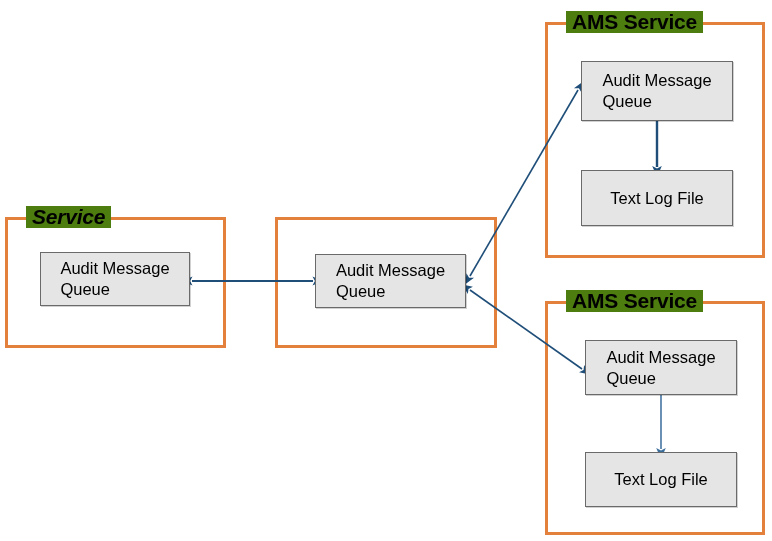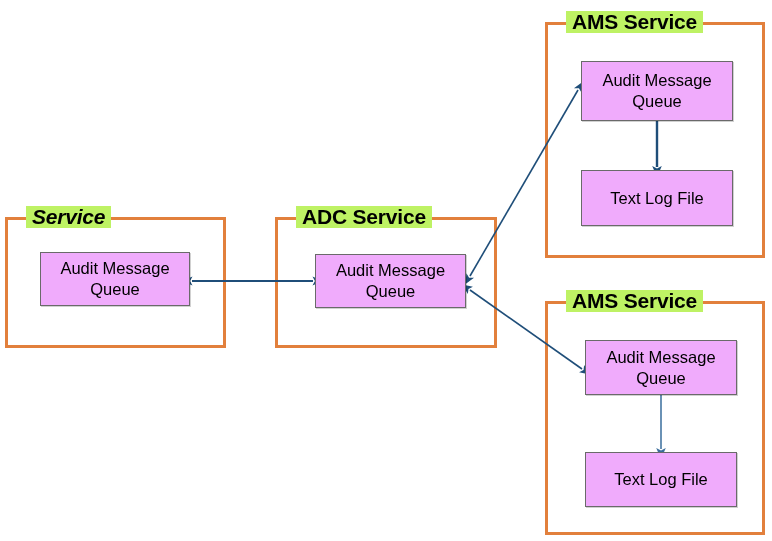--- a/index.html
+++ b/index.html
@@ -17,43 +17,43 @@
   }
   
   .group {
     position: absolute;
     box-sizing: border-box;
     border: 3px solid #e2803c;
     background: transparent;
   }
   .group-label {
     position: absolute;
-    background: #bef264;
+    background: #4d7c0f;
     color: #000000;
     font-weight: bold;
     font-size: 21px;
     line-height: 22px;
     white-space: nowrap;
     padding: 0 6px;
     letter-spacing: -0.2px;
     text-align: center;
   }
   
   .node {
     position: absolute;
     box-sizing: border-box;
-    background: #f0abfc;
+    background: #e5e5e5;
     border: 1.5px solid #6a6a6a;
     color: #000000;
     font-size: 16.5px;
     line-height: 21px;
     display: flex;
     align-items: center;
     justify-content: center;
-    text-align: center;
+    text-align: left;
     white-space: pre-line;
     box-shadow: 1px 1px 0 rgba(0,0,0,0.18);
   }
   
   #connectors {
     position: absolute;
     left: 0;
     top: 0;
     width: 772px;
     height: 541px;
@@ -70,21 +70,20 @@
 </style>
 </head>
 <body>
 
 <div id="canvas">
 
   <div class="group" style="left:5px; top:217px; width:221px; height:131px;"></div>
   <div class="group-label" style="left:26px; top:206px;font-style:italic;">Service</div>
 
   <div class="group" style="left:275px; top:217px; width:222px; height:131px;"></div>
-  <div class="group-label" style="left:296px; top:206px;">ADC Service</div>
 
   <div class="group" style="left:545px; top:22px; width:220px; height:236px;"></div>
   <div class="group-label" style="left:566px; top:11px;">AMS Service</div>
 
   <div class="group" style="left:545px; top:301px; width:220px; height:234px;"></div>
   <div class="group-label" style="left:566px; top:290px;">AMS Service</div>
 
   <svg id="connectors" viewBox="0 0 772 541" xmlns="http://www.w3.org/2000/svg">
     <defs>
       <marker id="ah-start" markerWidth="11" markerHeight="11" refX="9.5" refY="5" orient="auto" markerUnits="userSpaceOnUse">

